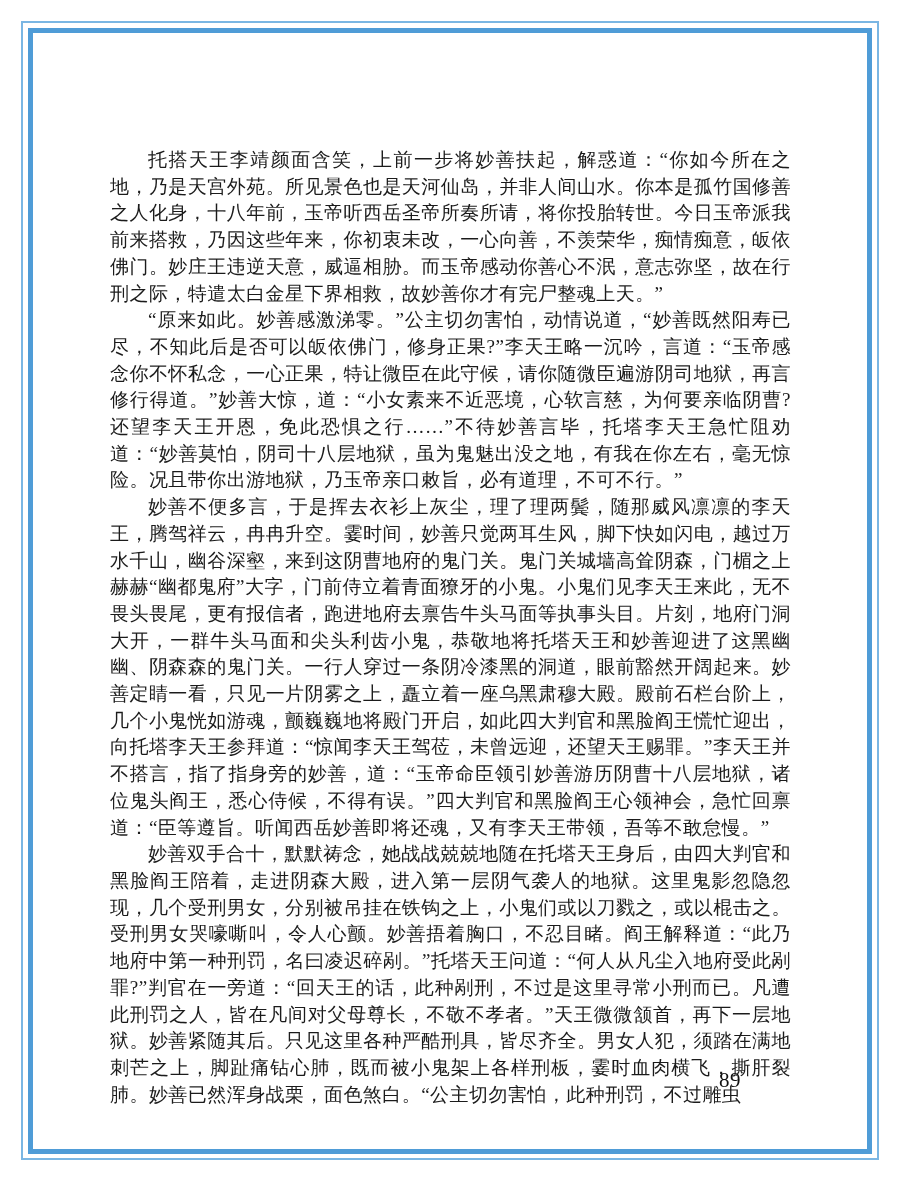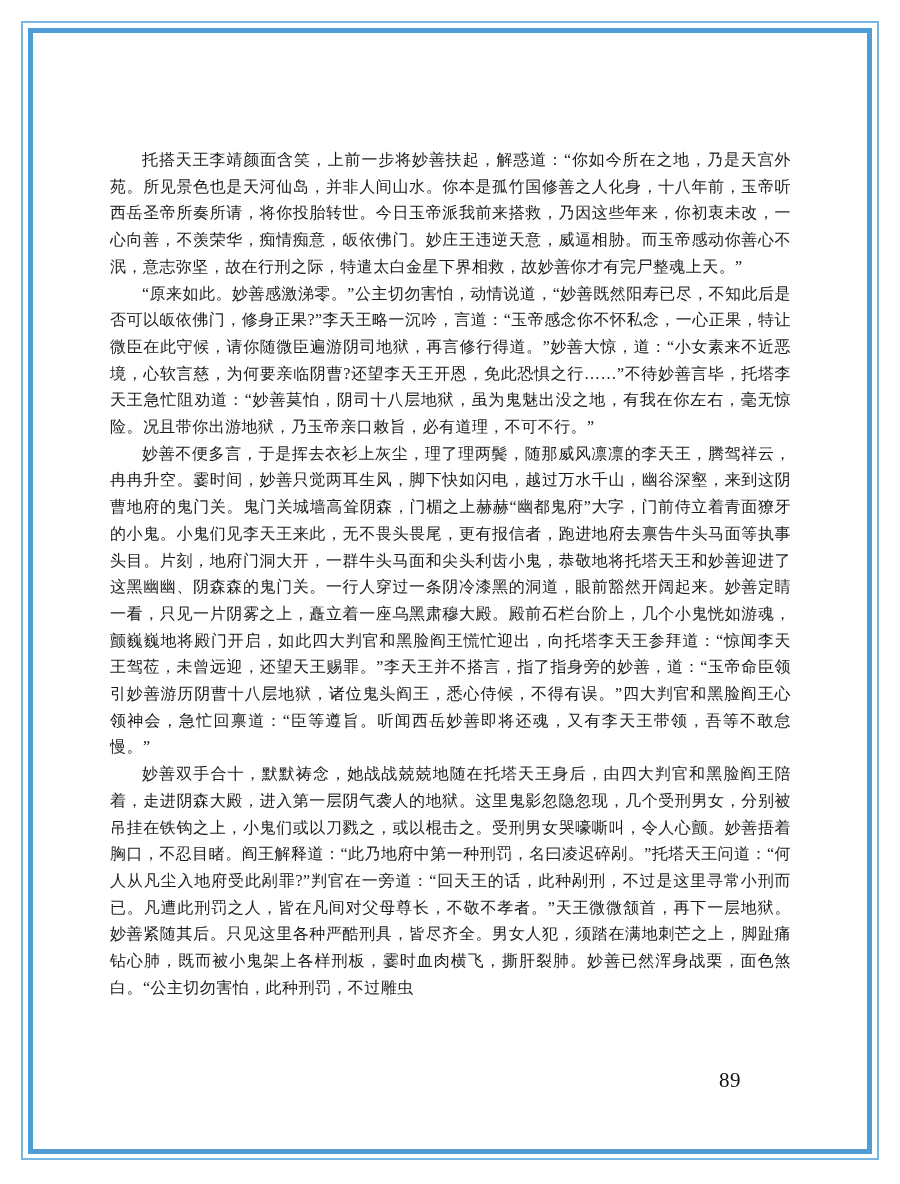--- a/index.html
+++ b/index.html
@@ -32,21 +32,21 @@
     bottom: 30px;
     border: 5px solid #4f9cd7;
     pointer-events: none;
   }
   .text-block {
     position: absolute;
     left: 110px;
     top: 147px;
     width: 681px;
     color: #1b1b1b;
-    font-size: 16px;
+    font-size: 19px;
     line-height: 26.7px;
     letter-spacing: 0.45px;
     text-align: justify;
     text-justify: inter-ideograph;
   }
   .text-block p {
     margin: 0;
     padding: 0;
     text-indent: 2em;
     word-break: break-all;

